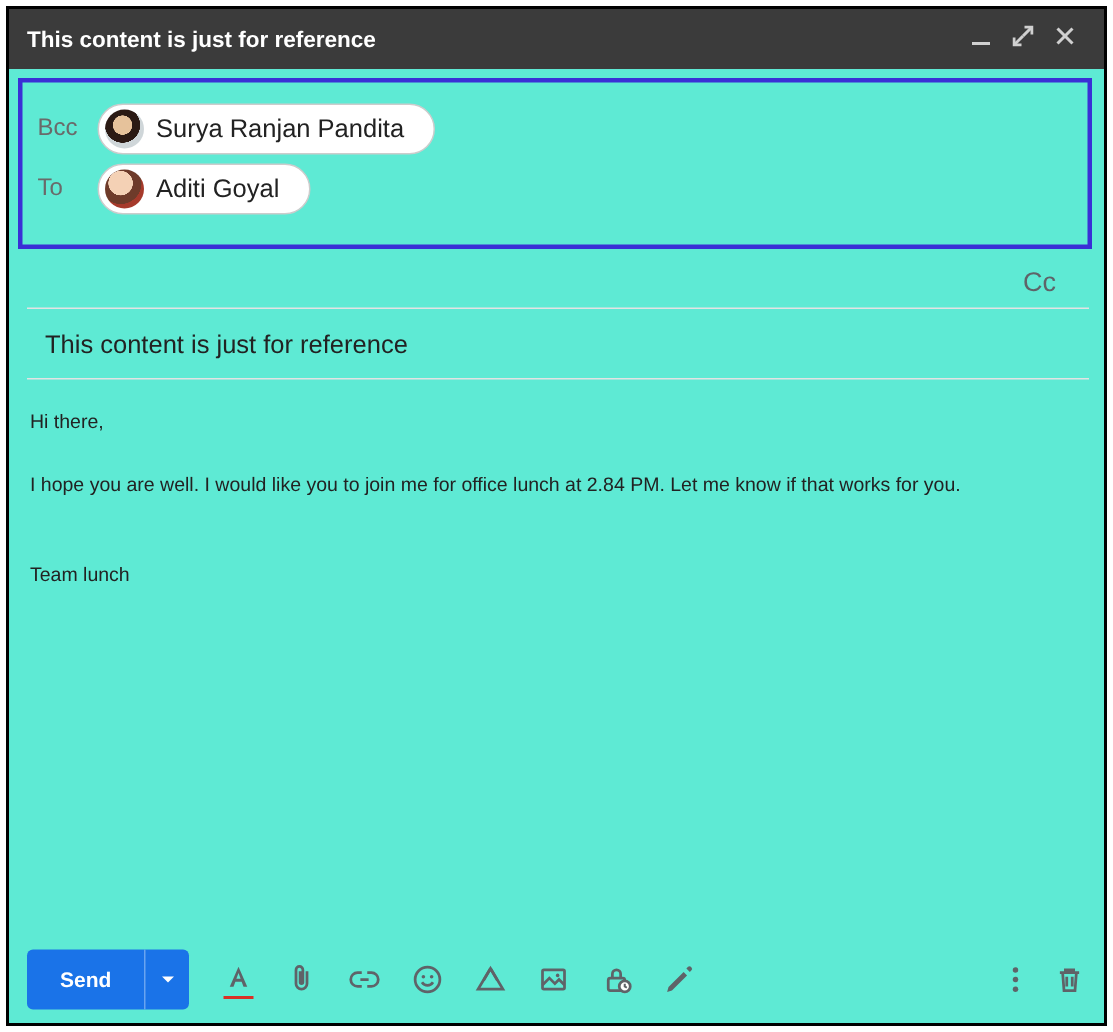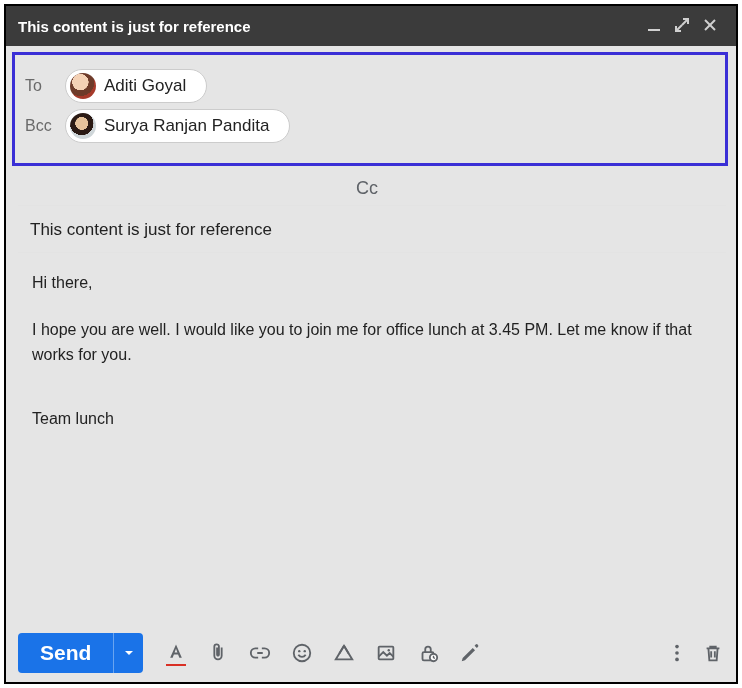--- a/index.html
+++ b/index.html
@@ -5,21 +5,21 @@
   * { box-sizing: border-box; margin: 0; padding: 0; }
   body {
     font-family: Arial, Helvetica, sans-serif;
     background: #fff;
     padding: 4px;
   }
   .window {
     width: 734px;
     height: 680px;
     border: 2px solid #000;
-    background: #e5e5e5;
+    background: #5eead4;
     display: flex;
     flex-direction: column;
     position: relative;
   }
   .titlebar {
     background: #3b3b3b;
     color: #fff;
     height: 40px;
     display: flex;
     align-items: center;
@@ -64,64 +64,63 @@
     width: 26px;
     height: 26px;
     border-radius: 50%;
     margin-right: 8px;
     display: inline-block;
   }
   .chip .chip-name { color: #222; font-size: 17px; }
 
   .cc-row {
     display: flex;
-    justify-content: center;
+    justify-content: flex-end;
     padding: 6px 22px 6px 12px;
     color: #5f6368;
     font-size: 18px;
     border-bottom: 1px solid #e3e3e3;
     margin: 0 10px 0 12px;
   }
 
   .subject-row {
     padding: 14px 12px 12px 12px;
     border-bottom: 1px solid #e3e3e3;
     margin: 0 10px 0 12px;
     font-size: 17px;
     color: #222;
   }
 
   .body-area {
     flex: 1;
     padding: 18px 14px 10px 14px;
-    font-size: 16px;
+    font-size: 13px;
     color: #222;
     line-height: 1.55;
-    margin-left: 12px;
   }
   .body-area p { margin-bottom: 22px; }
   .body-area .sig-line { margin-bottom: 2px; }
 
   .toolbar {
     height: 58px;
     display: flex;
     align-items: center;
     padding: 0 12px 0 12px;
   }
   .send-group {
     display: flex;
     background: #1a73e8;
     border-radius: 4px;
     overflow: hidden;
     height: 40px;
   }
   .send-btn {
     color: #fff;
     font-weight: bold;
-    font-size: 21px;
+    font-size: 14px;
     padding: 0 22px;
     display: flex;
     align-items: center;
     cursor: pointer;
   }
   .send-more {
     width: 30px;
     display: flex;
     align-items: center;
     justify-content: center;
@@ -166,46 +165,46 @@
     <span class="win-icon">
       <svg viewBox="0 0 14 14" stroke="#d0d0d0" stroke-width="2">
         <path d="M2 2 L12 12"></path>
           <path d="M12 2 L2 12"></path>
       </svg>
     </span>
   </div>
 
   <div class="highlight-box">
     <div class="recip-row">
+      <span class="recip-label">Bcc</span>
+      <span class="chip">
+        <span class="avatar" style="background: radial-gradient(circle at 45% 40%, #e6c29b 0 30%, #2b1a14 31% 55%, #cfd6d9 56% 100%);"></span>
+        <span class="chip-name">Surya Ranjan Pandita</span>
+      </span>
+    </div>
+    <div class="recip-row">
       <span class="recip-label">To</span>
       <span class="chip">
         <span class="avatar" style="background: radial-gradient(circle at 40% 35%, #f4d1b5 0 35%, #6e3b2a 36% 60%, #a63a2b 61% 100%);"></span>
         <span class="chip-name">Aditi Goyal</span>
       </span>
     </div>
-    <div class="recip-row">
-      <span class="recip-label">Bcc</span>
-      <span class="chip">
-        <span class="avatar" style="background: radial-gradient(circle at 45% 40%, #e6c29b 0 30%, #2b1a14 31% 55%, #cfd6d9 56% 100%);"></span>
-        <span class="chip-name">Surya Ranjan Pandita</span>
-      </span>
-    </div>
   </div>
 
   <div class="cc-row">
     <span>Cc</span>
   </div>
 
   <div class="subject-row">
     <span>This content is just for reference</span>
   </div>
 
   <div class="body-area">
     <p>Hi there,</p>
-    <p>I hope you are well. I would like you to join me for office lunch at 3.45 PM. Let me know if that works for you.</p>
+    <p>I hope you are well. I would like you to join me for office lunch at 2.84 PM. Let me know if that works for you.</p>
     <div style="height:18px"></div>
     <div class="sig-line">Team lunch</div>
   </div>
 
   <div class="toolbar">
     <div class="send-group">
       <div class="send-btn">Send</div>
       <div class="send-more">
         <svg viewBox="0 0 12 12">
             <path d="M2 4 L6 8 L10 4 Z"></path>

